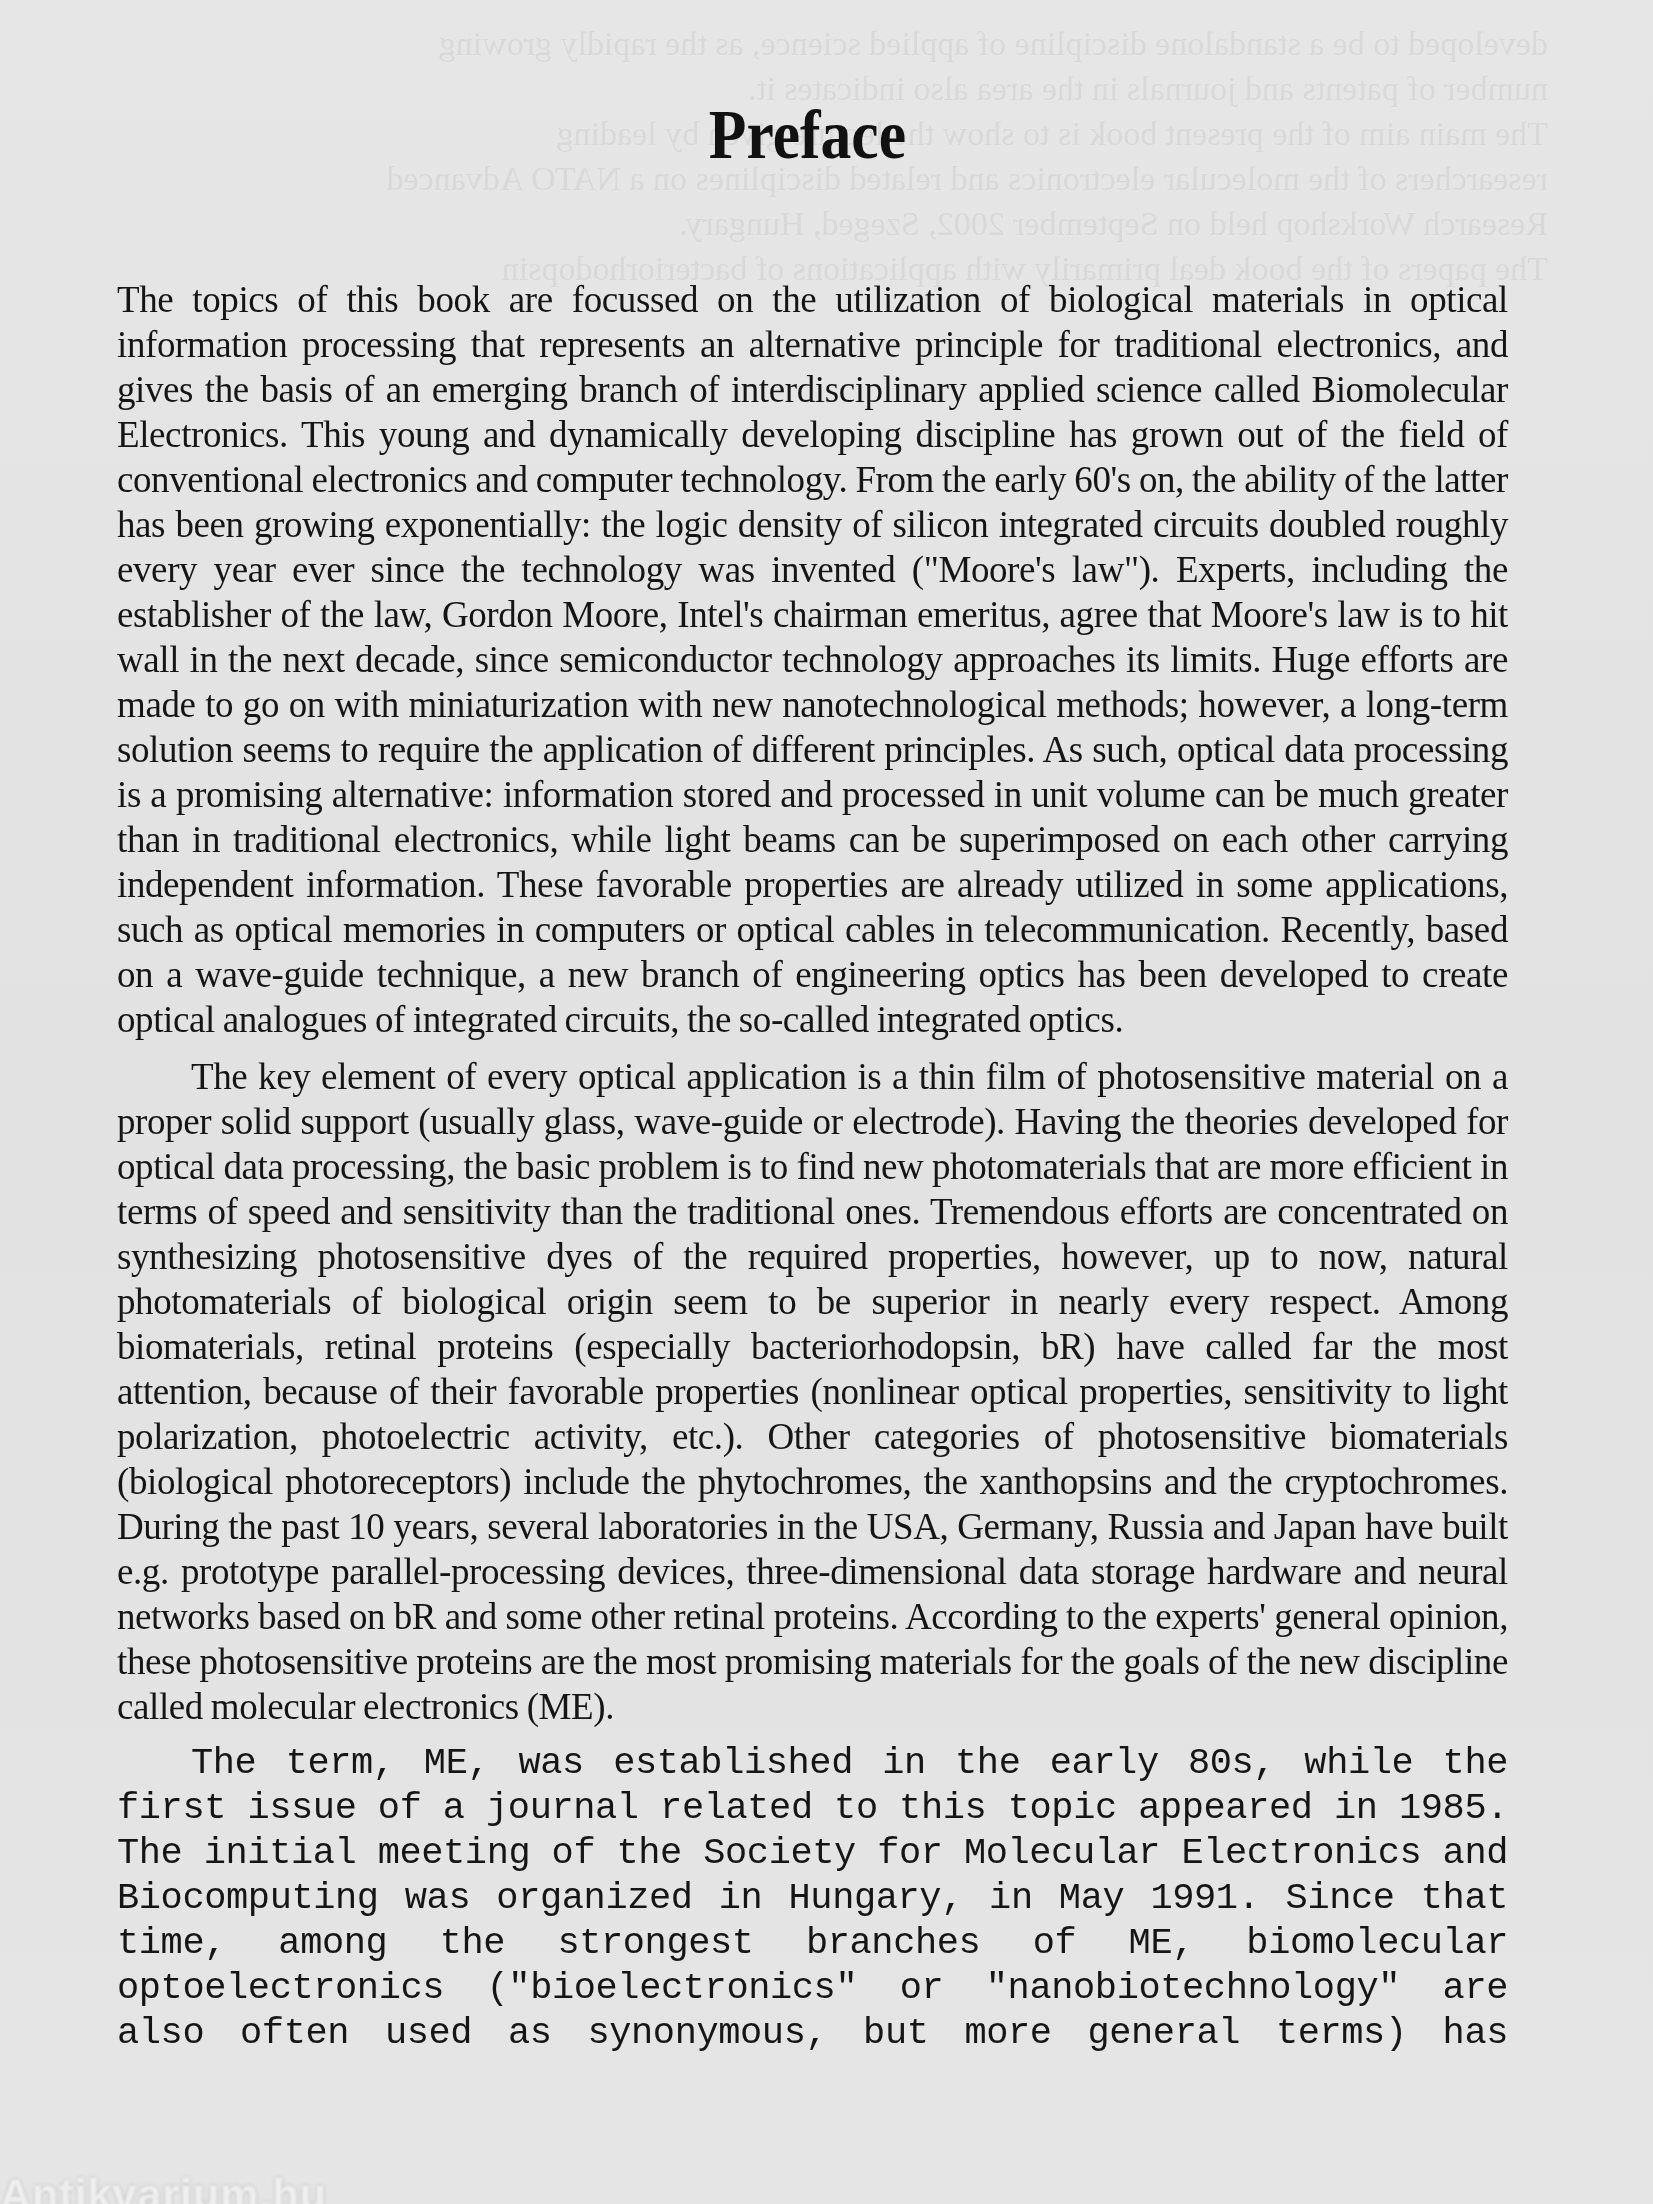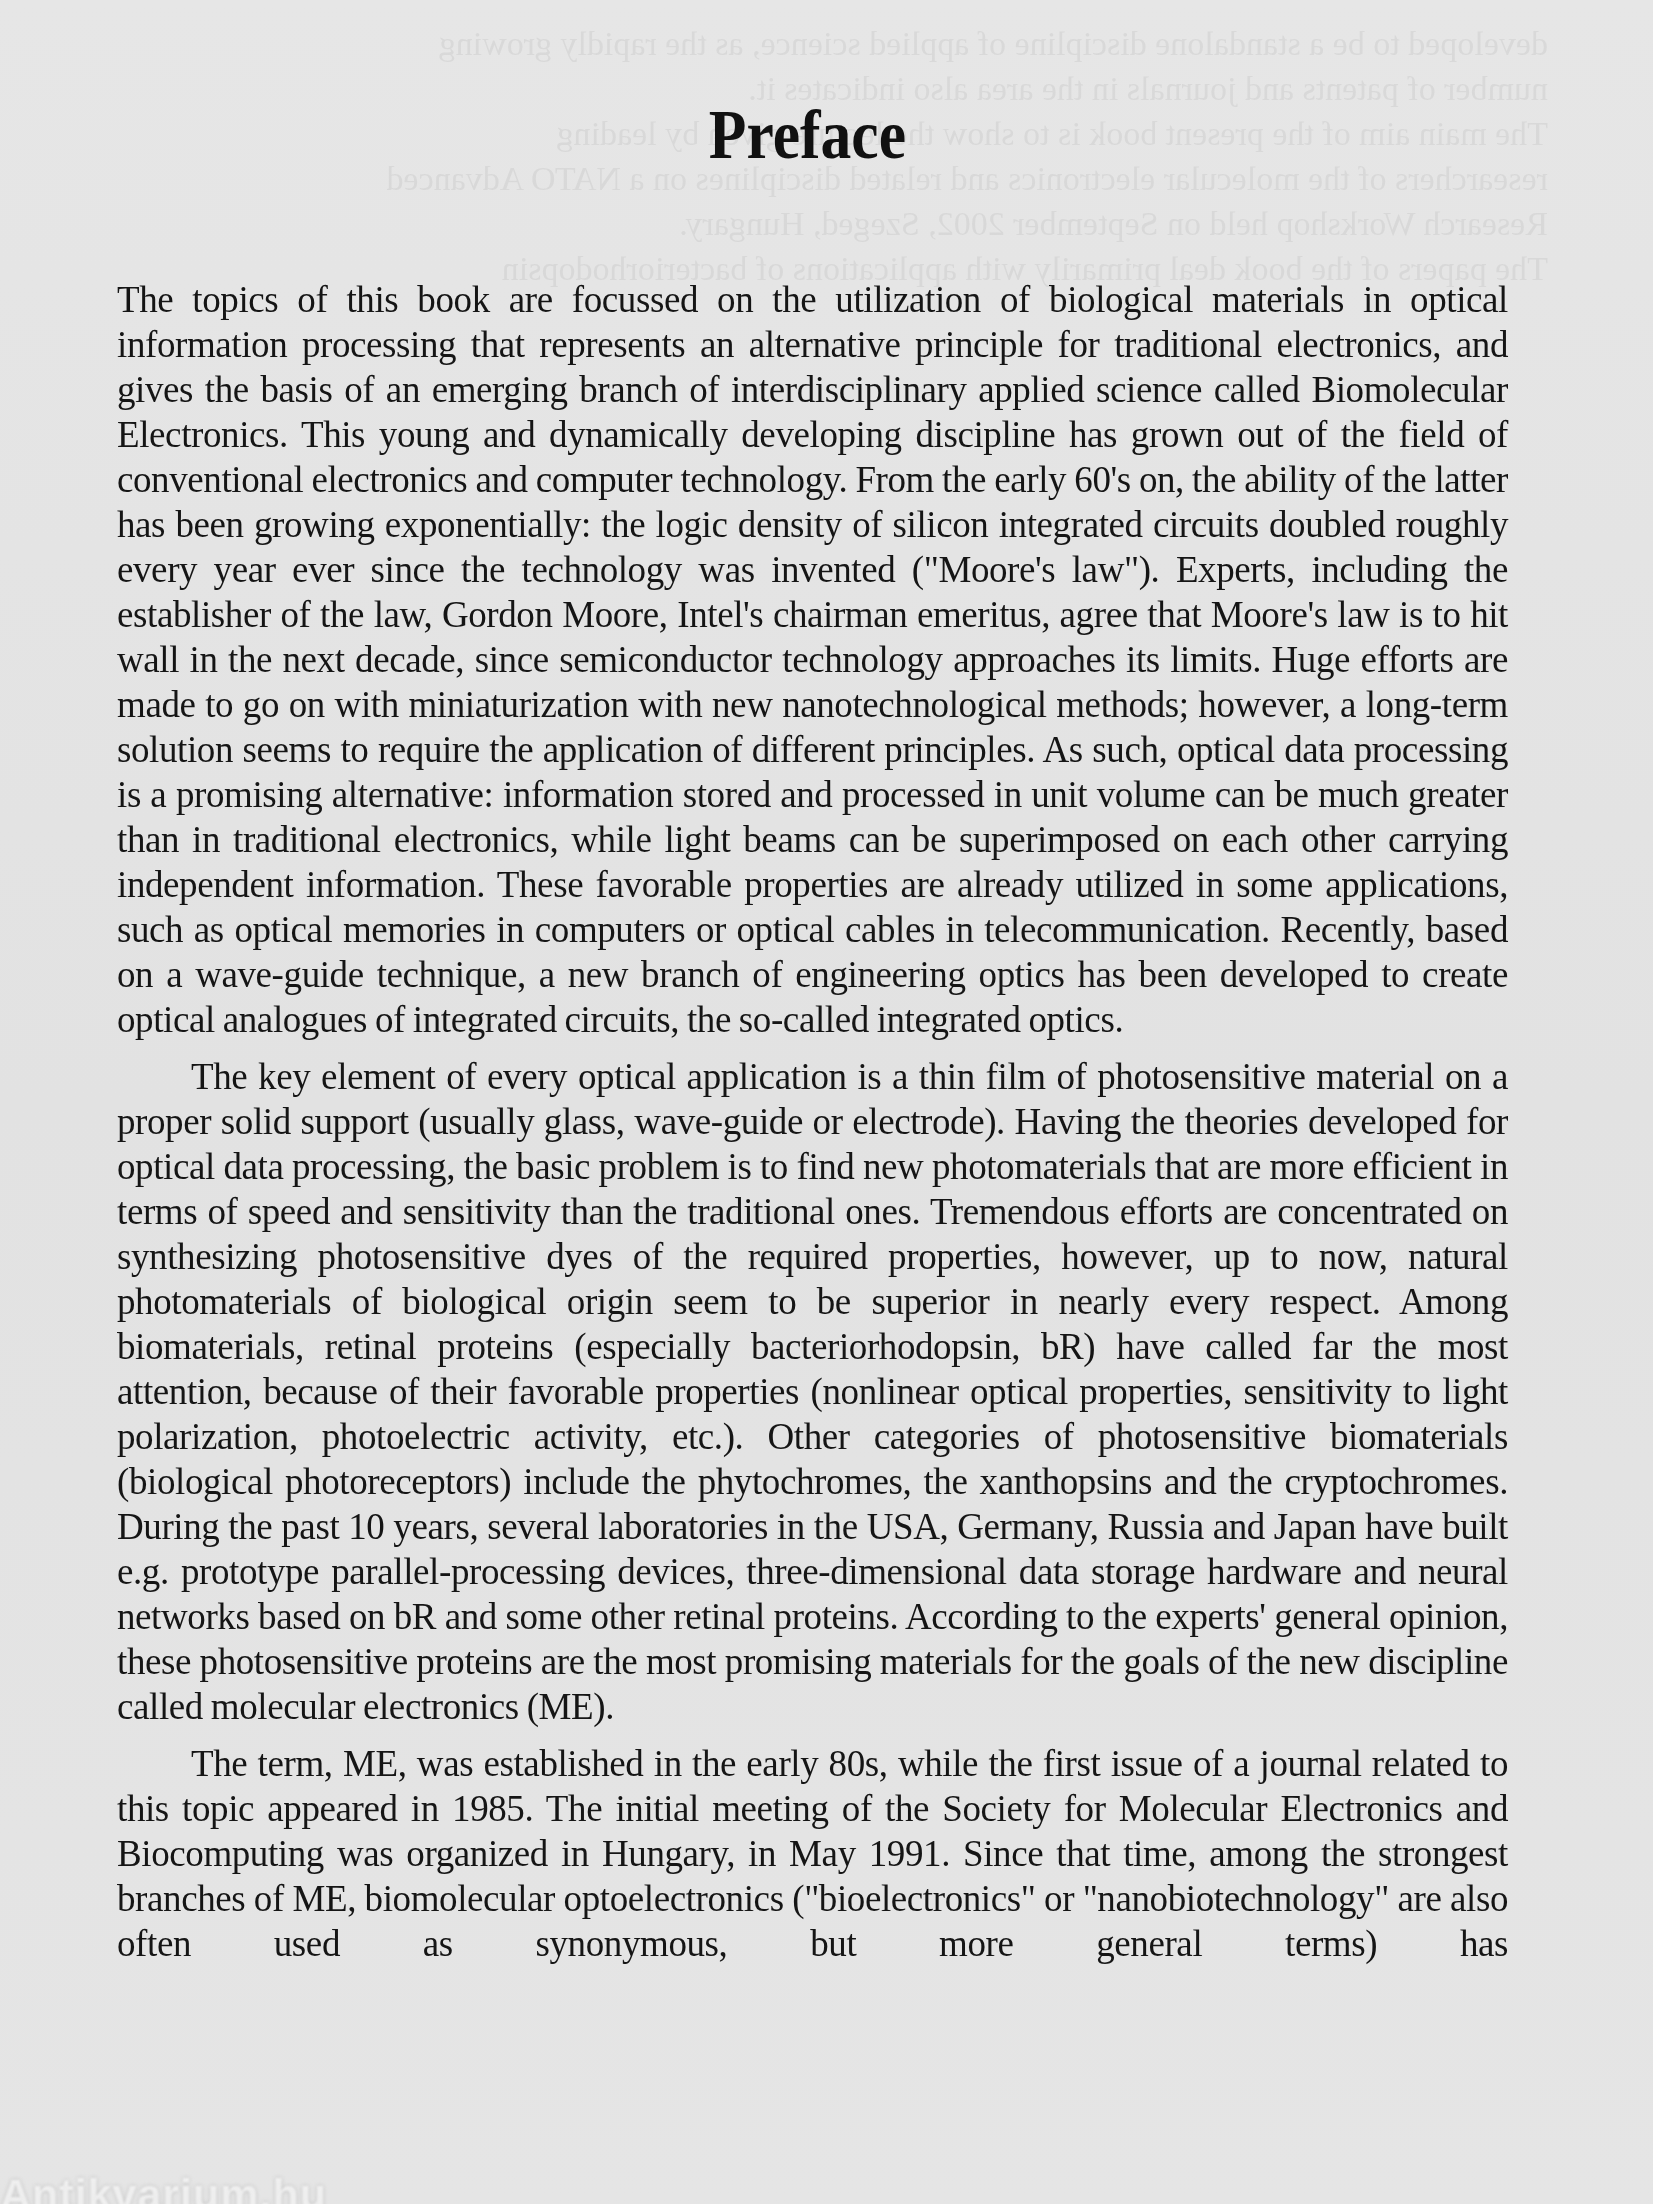--- a/index.html
+++ b/index.html
@@ -57,20 +57,21 @@
       text-align: justify;
       text-align-last: left;
       letter-spacing: -0.4px;
       word-spacing: -1px;
     }
     .body-text p.indent {
       text-indent: 74px;
     }
     .body-text p.last {
       text-align-last: justify;
+      font-family: Liberation Mono, monospace;
     }
     .watermark {
       position: absolute;
       left: 0;
       bottom: -13.6px;
       font-family: "Liberation Sans", "DejaVu Sans", sans-serif;
       font-weight: bold;
       font-size: 43px;
       color: rgba(255,255,255,0.75);
       text-shadow: 0 0 3.9px rgba(150,150,150,0.6);

